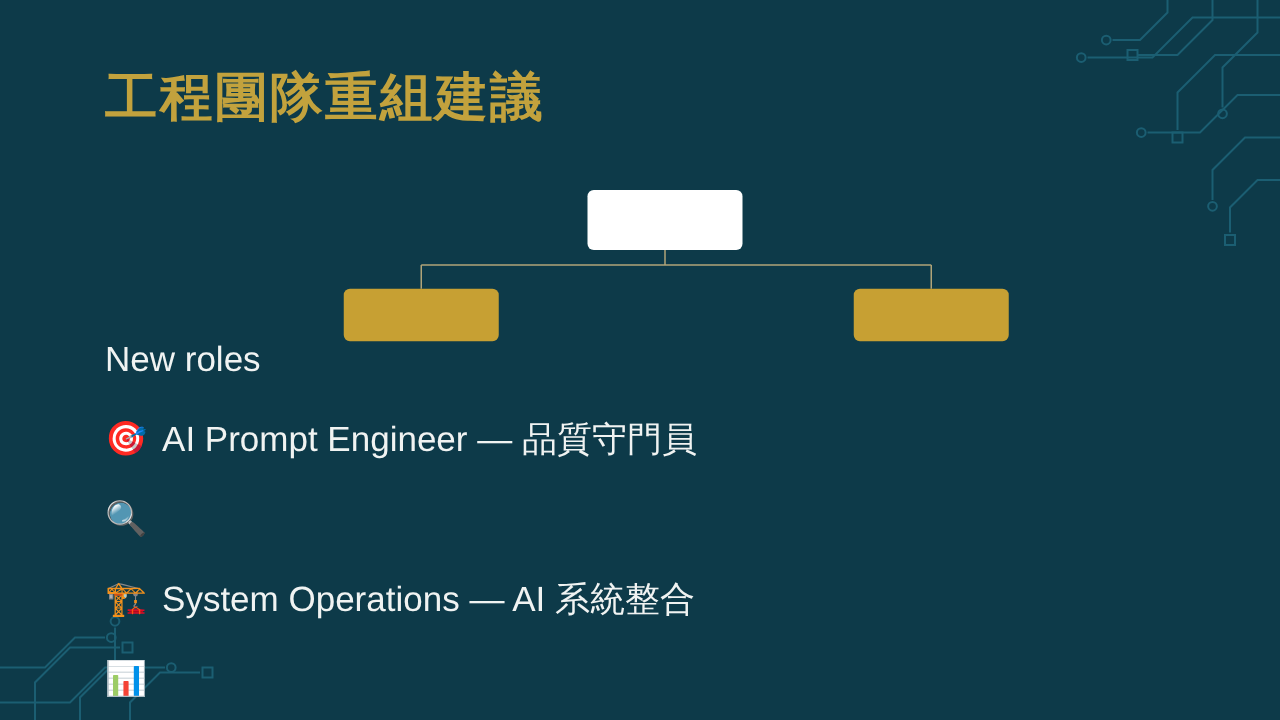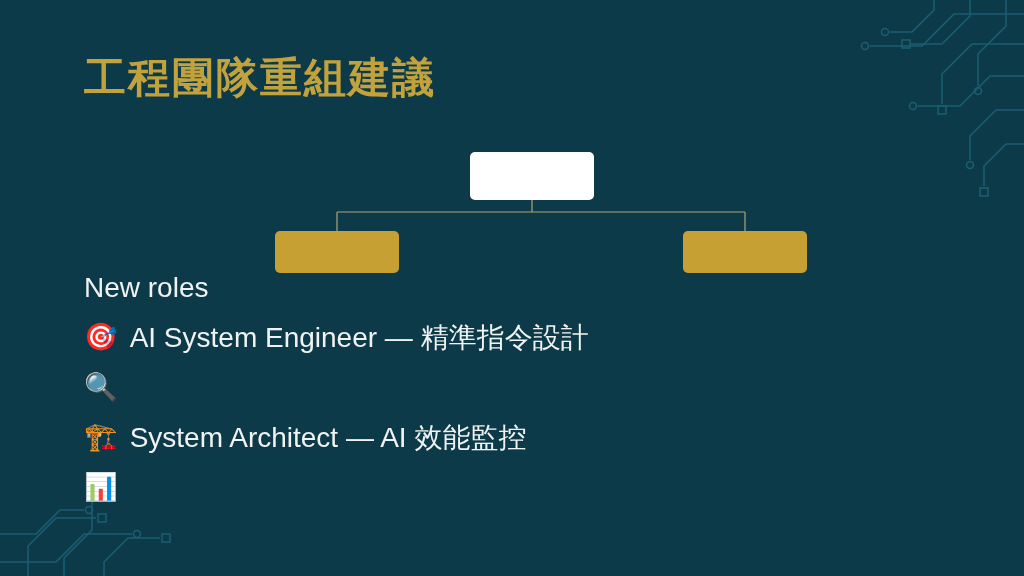--- a/index.html
+++ b/index.html
@@ -41,21 +41,21 @@
     background:#c7a033;
   }
   .node.child.left{left:275px;}
   .node.child.right{left:683px;}
 
   
   .roles{
     position:absolute;
     left:84px;top:270px;
     display:flex;flex-direction:column;
-    gap:15px;
+    gap:29px;
     color:#f0f3f2;
     font-size:28px;
     line-height:35px;
   }
   .roles-header{font-weight:400;}
   .role-item{display:flex;align-items:center;white-space:nowrap;}
   .role-icon{
     display:inline-block;
     margin-right:12px;
     font-size:27px;
@@ -117,30 +117,30 @@
     <div class="node root"></div>
     <div class="node child left"></div>
     <div class="node child right"></div>
   </div>
 
   <div class="roles">
     <div class="roles-header">New roles</div>
 
     <div class="role-item">
       <span class="role-icon">🎯</span>
-      <span>AI System Engineer — 精準指令設計</span>
+      <span>AI Prompt Engineer — 品質守門員</span>
     </div>
 
     <div class="role-item">
       <span class="role-icon">🔍</span>
     </div>
 
     <div class="role-item">
       <span class="role-icon">🏗️</span>
-      <span>System Architect — AI 效能監控</span>
+      <span>System Operations — AI 系統整合</span>
     </div>
 
     <div class="role-item">
       <span class="role-icon">📊</span>
     </div>
   </div>
 
 </div>
 
 </body></html>

